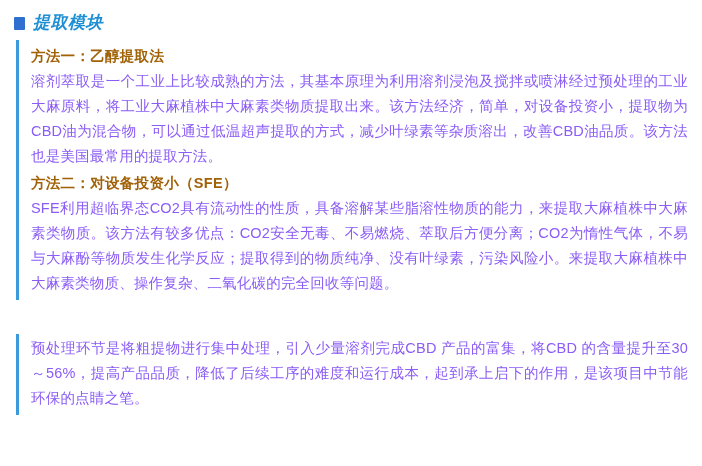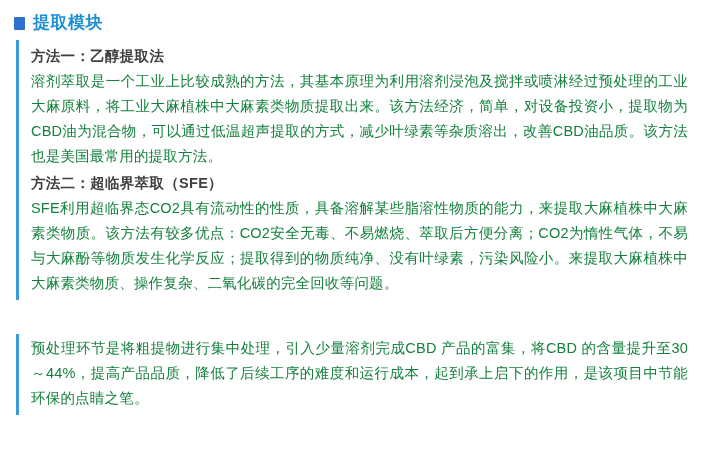--- a/index.html
+++ b/index.html
@@ -36,64 +36,65 @@
     background: #2f6fd0;
     border-radius: 1px;
     flex: 0 0 auto;
   }
   .head-title {
     font-size: 17px;
     font-weight: bold;
     color: #1f8fd4;
     letter-spacing: 0.5px;
     line-height: 22px;
+    font-style: italic;
   }
 
   
   .block {
     border-left: 3px solid #3b9ad9;
     padding: 2px 0 2px 12px;
     margin-left: 2px;
   }
   .sub-title {
     font-size: 14.5px;
     font-weight: bold;
-    color: #404040;
+    color: #a16207;
     line-height: 24px;
     margin: 2px 0 1px 0;
     letter-spacing: 0.3px;
   }
   .para {
     font-size: 14.5px;
     line-height: 25px;
-    color: #15803d;
+    color: #8b5cf6;
     text-align: justify;
     text-justify: inter-ideograph;
     margin: 0 0 2px 0;
     letter-spacing: 0.2px;
   }
   .spacer-lg { height: 34px; }
 </style>
 </head>
 <body>
 
 <div class="page">
 
   <div class="section-head">
     <span class="head-marker"></span>
     <span class="head-title">提取模块</span>
   </div>
 
   <div class="block">
     <div class="sub-title">方法一：乙醇提取法</div>
     <p class="para">溶剂萃取是一个工业上比较成熟的方法，其基本原理为利用溶剂浸泡及搅拌或喷淋经过预处理的工业大麻原料，将工业大麻植株中大麻素类物质提取出来。该方法经济，简单，对设备投资小，提取物为CBD油为混合物，可以通过低温超声提取的方式，减少叶绿素等杂质溶出，改善CBD油品质。该方法也是美国最常用的提取方法。</p>
-    <div class="sub-title">方法二：超临界萃取（SFE）</div>
+    <div class="sub-title">方法二：对设备投资小（SFE）</div>
     <p class="para">SFE利用超临界态CO2具有流动性的性质，具备溶解某些脂溶性物质的能力，来提取大麻植株中大麻素类物质。该方法有较多优点：CO2安全无毒、不易燃烧、萃取后方便分离；CO2为惰性气体，不易与大麻酚等物质发生化学反应；提取得到的物质纯净、没有叶绿素，污染风险小。来提取大麻植株中大麻素类物质、操作复杂、二氧化碳的完全回收等问题。</p>
   </div>
 
   <div class="spacer-lg"></div>
 
 
   <div class="block">
-    <p class="para">预处理环节是将粗提物进行集中处理，引入少量溶剂完成CBD 产品的富集，将CBD 的含量提升至30～44%，提高产品品质，降低了后续工序的难度和运行成本，起到承上启下的作用，是该项目中节能环保的点睛之笔。</p>
+    <p class="para">预处理环节是将粗提物进行集中处理，引入少量溶剂完成CBD 产品的富集，将CBD 的含量提升至30～56%，提高产品品质，降低了后续工序的难度和运行成本，起到承上启下的作用，是该项目中节能环保的点睛之笔。</p>
   </div>
 
 </div>
 
 </body></html>

